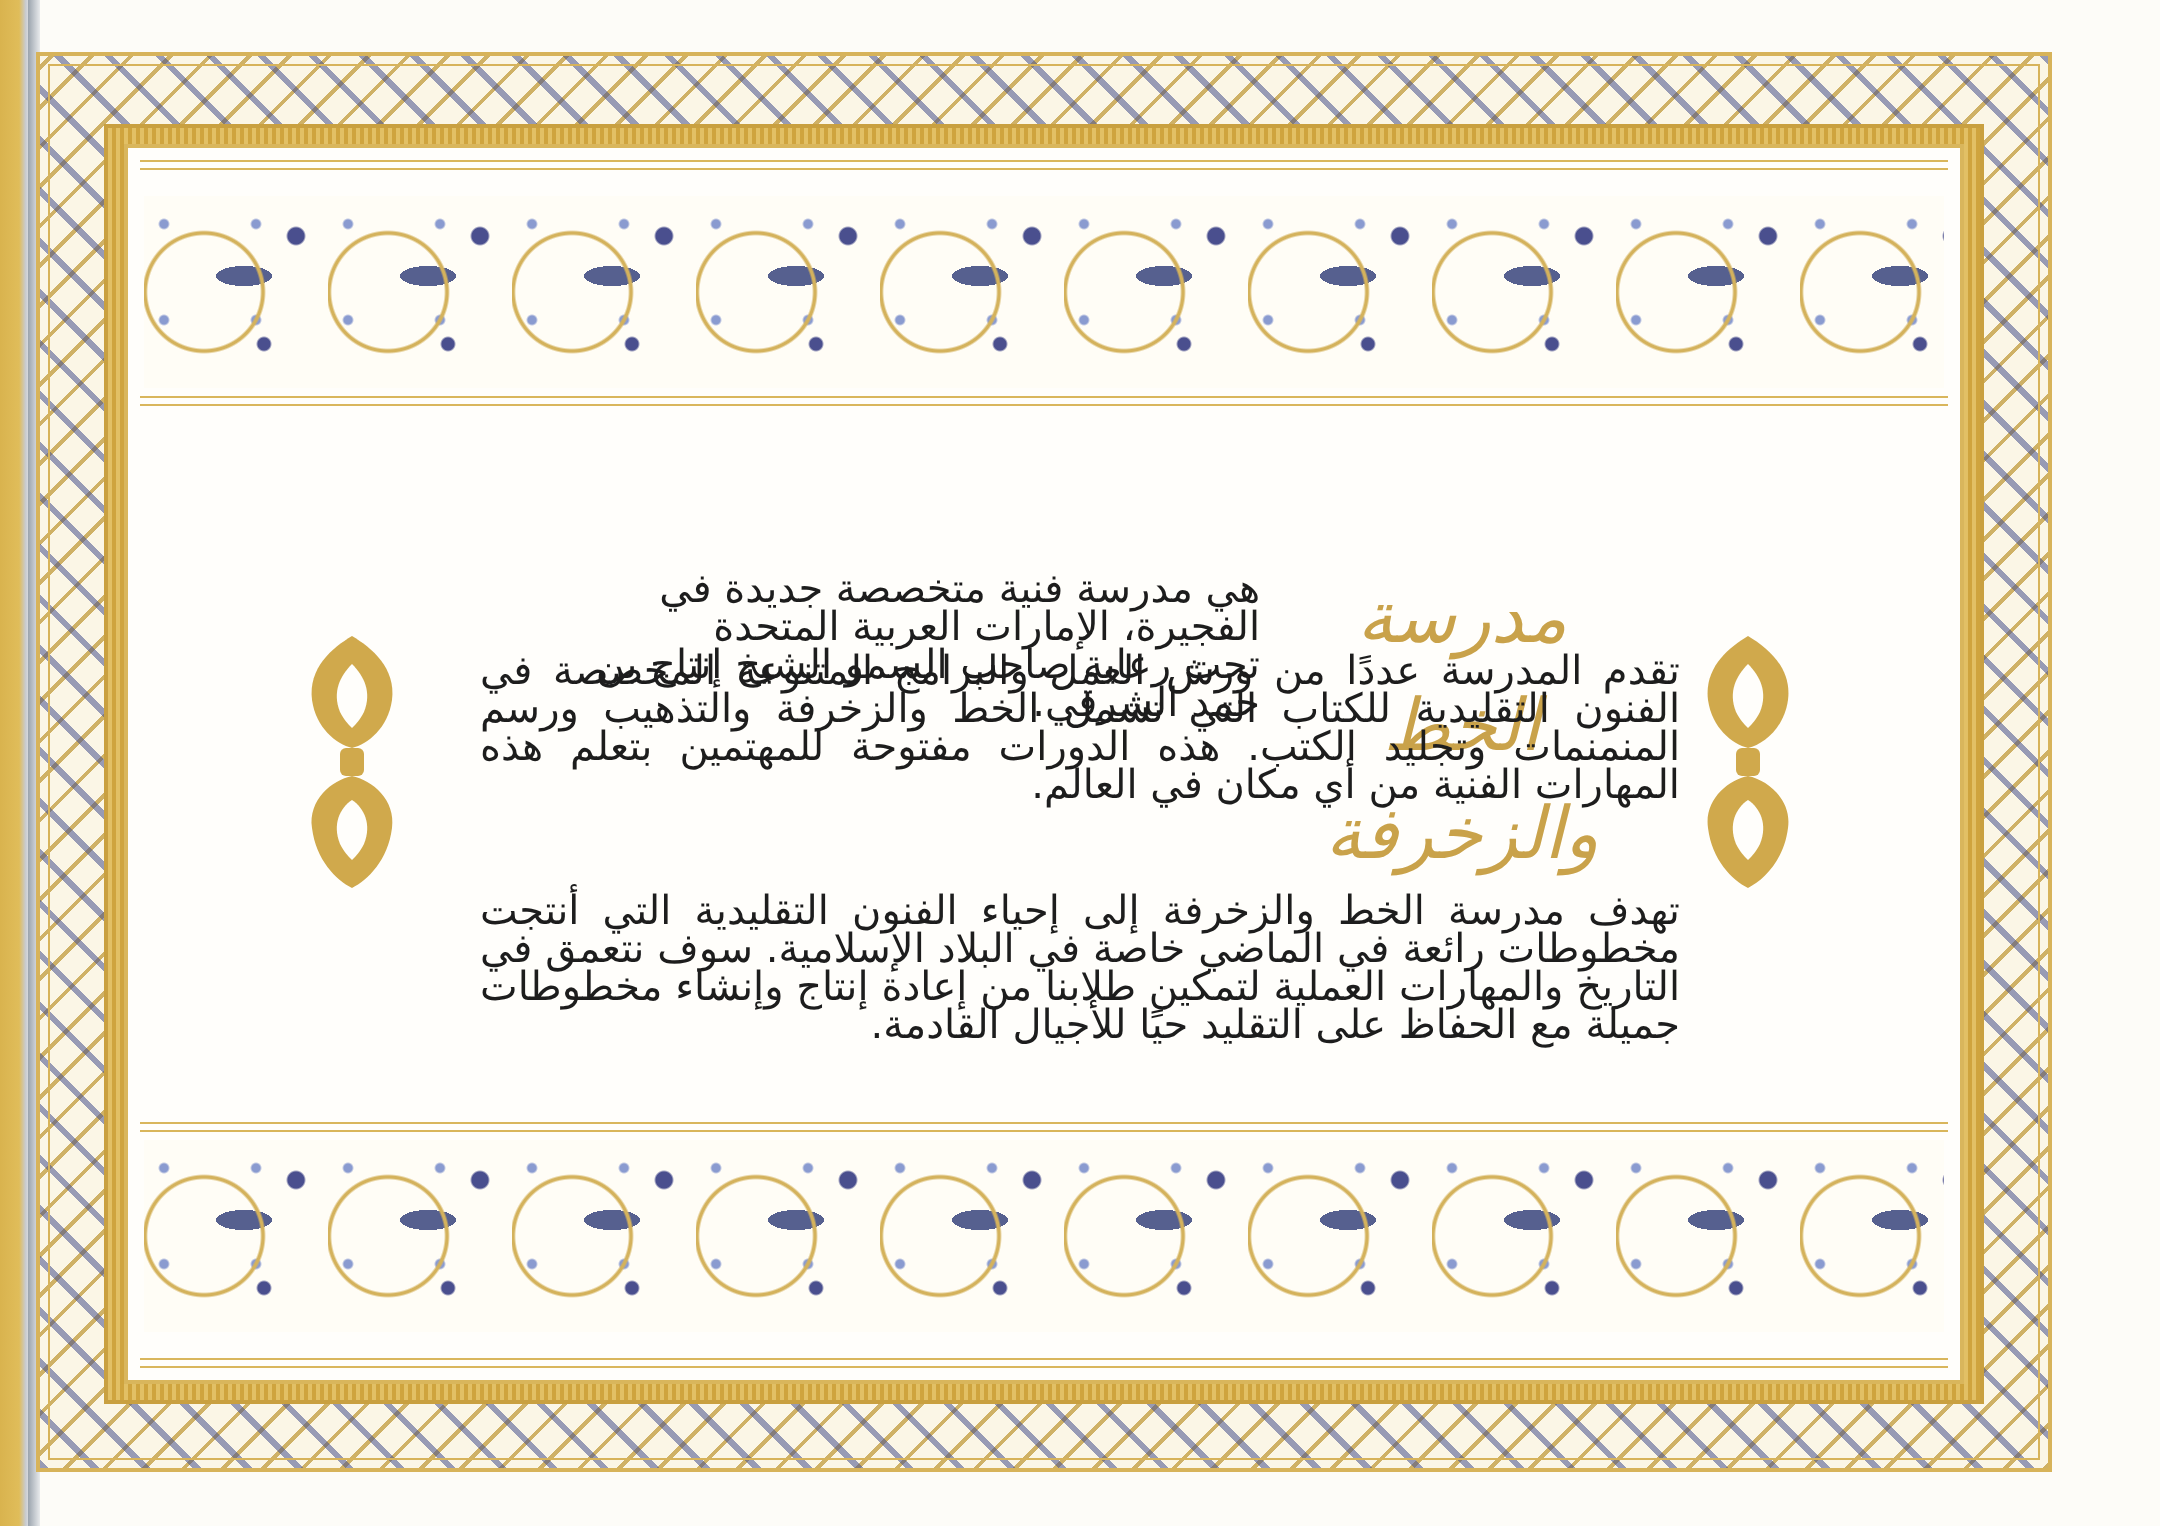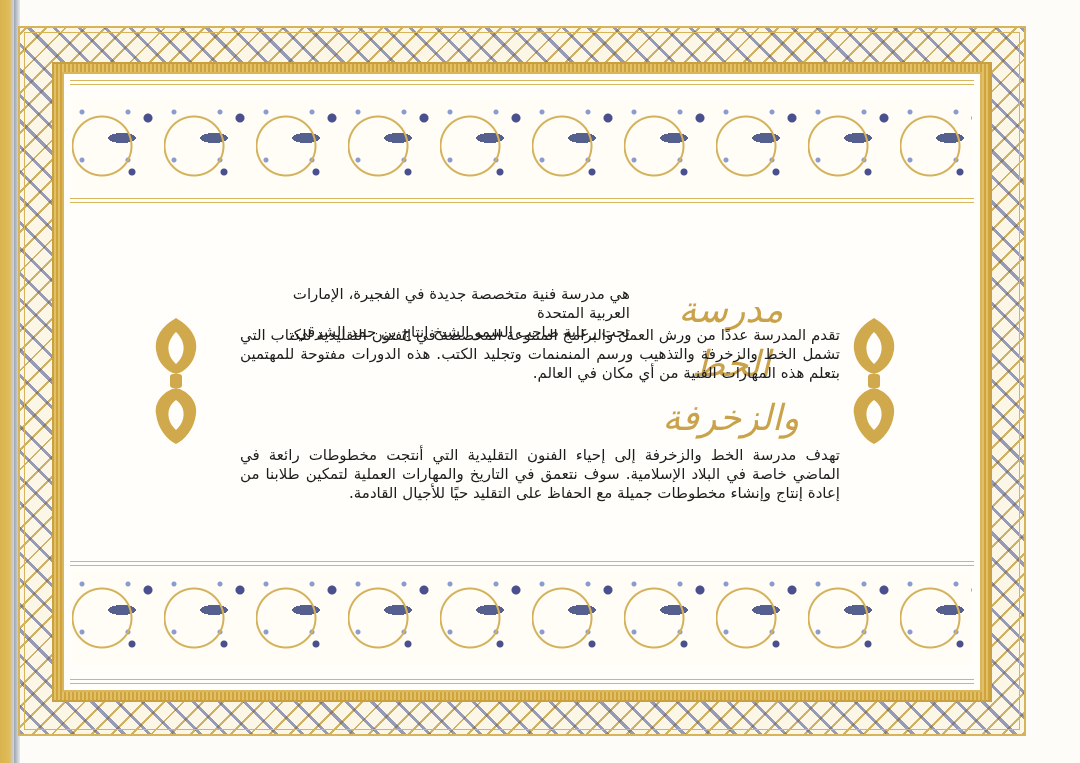--- a/index.html
+++ b/index.html
@@ -63,21 +63,21 @@
     position:absolute; width:48px; height:130px;
   }
   .title-callig {
     position:absolute; left:636px; top:283px; width:190px; height:54px;
     color:#c9a24a; font-size:36px; line-height:54px; text-align:center;
     direction:rtl; font-family:"DejaVu Serif", serif; font-style:italic;
     letter-spacing:-1px;
   }
   .text-block {
     position:absolute; direction:rtl; text-align:justify;
-    color:#1d1d1d; font-size:15px; line-height:19px;
+    color:#1d1d1d; font-size:20px; line-height:19px;
     font-family:"DejaVu Sans", sans-serif;
   }
   .intro { left:258px; top:285px; width:372px; text-align:right; }
   .para2 { left:240px; top:326px; width:600px; }
   .para3 { left:240px; top:446px; width:600px; }
   .text-block p { margin:0; }
 </style>
 </head>
 <body>
 

